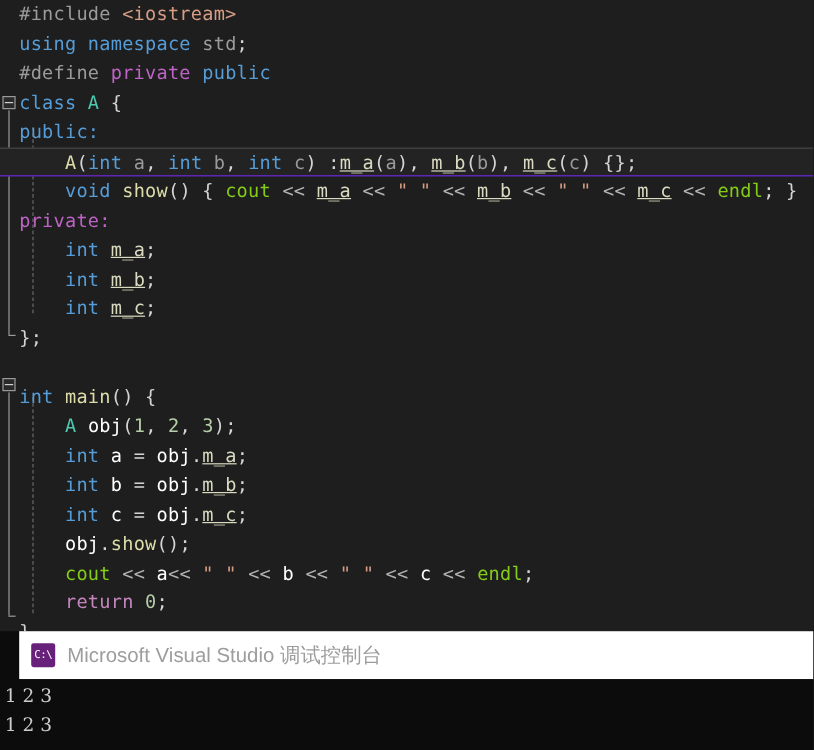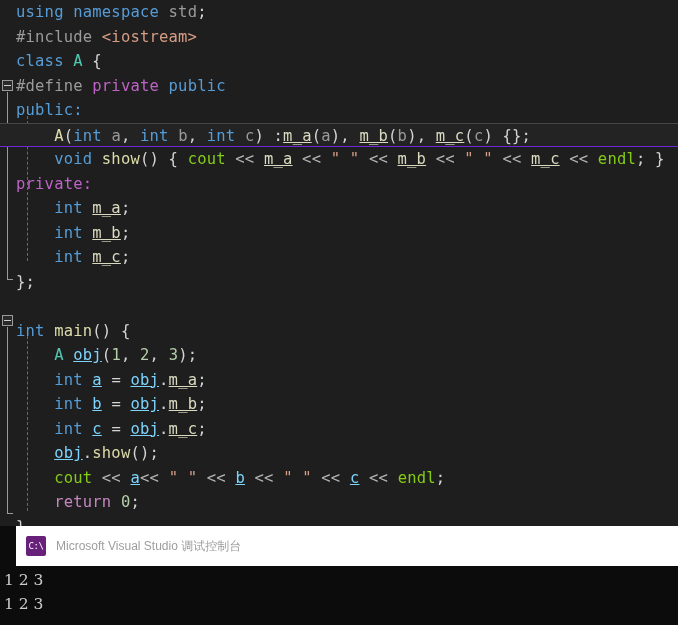--- a/index.html
+++ b/index.html
@@ -80,21 +80,21 @@
     border-left: 1px dashed #6b6b6b;
   }
 
   
   .t-pp      { color: #9b9b9b; }          
   .t-inc     { color: #d69d85; }          
   .t-kw      { color: #569cd6; }          
   .t-macro   { color: #bd63c5; }          
   .t-type    { color: #4ec9b0; }
   .t-fn      { color: #dcdcaa; }          
-  .t-id      { color: #7dd3fc; text-decoration: underline; }          
+  .t-id      { color: #ffffff; }          
   .t-plain   { color: #d4d4d4; }          
   .t-num     { color: #b5cea8; }          
   .t-str     { color: #d69d85; }          
   .t-ctrl    { color: #c586c0; }          
   .t-stream  { color: #84cc16; }          
   .t-param   { color: #9a9a9a; }          
   .t-member  { color: #dadac0; text-decoration: underline; }
   .t-op      { color: #b4b4b4; }
 
   
@@ -128,21 +128,21 @@
   }
   .console-icon span {
     color: #ffffff;
     font-size: 9px;
     font-family: "DejaVu Sans Mono", "Liberation Mono", monospace;
     line-height: 1;
     letter-spacing: -0.5px;
   }
   .console-title {
     color: #9d9d9d;
-    font-size: 12px;
+    font-size: 17px;
     font-family: "Liberation Sans", "DejaVu Sans", sans-serif;
     white-space: pre;
   }
   .console-body {
     position: absolute;
     left: 0; top: 40px;
     width: 678px; height: 59px;
     background: #0c0c0c;
     padding-top: 2px;
     box-sizing: border-box;
@@ -177,27 +177,27 @@
     <div class="fold-bar" style="top:92px;height:187px;"></div>
     <div class="fold-bar-foot" style="top:279px;"></div>
 
     <div class="fold-box" style="top:315px;"></div>
     <div class="fold-bar" style="top:327px;height:186px;"></div>
     <div class="fold-bar-foot" style="top:513px;"></div>
 
     <div class="guide" style="top:106px;height:155px;"></div>
     <div class="guide" style="top:331px;height:180px;"></div>
 
+    <div class="code-line"><span class="t-pp">#include</span><span class="t-plain"> </span><span class="t-inc">&lt;iostream&gt;</span></div>
+
     <div class="code-line"><span class="t-kw">using</span><span class="t-plain"> </span><span class="t-kw">namespace</span><span class="t-plain"> </span><span class="t-pp">std</span><span class="t-plain">;</span></div>
 
-    <div class="code-line"><span class="t-pp">#include</span><span class="t-plain"> </span><span class="t-inc">&lt;iostream&gt;</span></div>
+    <div class="code-line"><span class="t-pp">#define</span><span class="t-plain"> </span><span class="t-macro">private</span><span class="t-plain"> </span><span class="t-kw">public</span></div>
 
     <div class="code-line"><span class="t-kw">class</span><span class="t-plain"> </span><span class="t-type">A</span><span class="t-plain"> </span><span class="t-plain">{</span></div>
-
-    <div class="code-line"><span class="t-pp">#define</span><span class="t-plain"> </span><span class="t-macro">private</span><span class="t-plain"> </span><span class="t-kw">public</span></div>
 
     <div class="code-line"><span class="t-kw">public:</span></div>
 
     <div class="code-line current"><span class="t-plain">    </span><span class="t-fn">A</span><span class="t-plain">(</span><span class="t-kw">int</span><span class="t-plain"> </span><span class="t-param">a</span><span class="t-plain">, </span><span class="t-kw">int</span><span class="t-plain"> </span><span class="t-param">b</span><span class="t-plain">, </span><span class="t-kw">int</span><span class="t-plain"> </span><span class="t-param">c</span><span class="t-plain">) :</span><span class="t-member">m_a</span><span class="t-plain">(</span><span class="t-param">a</span><span class="t-plain">), </span><span class="t-member">m_b</span><span class="t-plain">(</span><span class="t-param">b</span><span class="t-plain">), </span><span class="t-member">m_c</span><span class="t-plain">(</span><span class="t-param">c</span><span class="t-plain">) {};</span></div>
 
     <div class="code-line"><span class="t-plain">    </span><span class="t-kw">void</span><span class="t-plain"> </span><span class="t-fn">show</span><span class="t-plain">() { </span><span class="t-stream">cout</span><span class="t-plain"> </span><span class="t-op">&lt;&lt;</span><span class="t-plain"> </span><span class="t-member">m_a</span><span class="t-plain"> </span><span class="t-op">&lt;&lt;</span><span class="t-plain"> </span><span class="t-str">" "</span><span class="t-plain"> </span><span class="t-op">&lt;&lt;</span><span class="t-plain"> </span><span class="t-member">m_b</span><span class="t-plain"> </span><span class="t-op">&lt;&lt;</span><span class="t-plain"> </span><span class="t-str">" "</span><span class="t-plain"> </span><span class="t-op">&lt;&lt;</span><span class="t-plain"> </span><span class="t-member">m_c</span><span class="t-plain"> </span><span class="t-op">&lt;&lt;</span><span class="t-plain"> </span><span class="t-stream">endl</span><span class="t-plain">; }</span></div>
 
     <div class="code-line"><span class="t-macro">private:</span></div>
 
     <div class="code-line"><span class="t-plain">    </span><span class="t-kw">int</span><span class="t-plain"> </span><span class="t-member">m_a</span><span class="t-plain">;</span></div>

